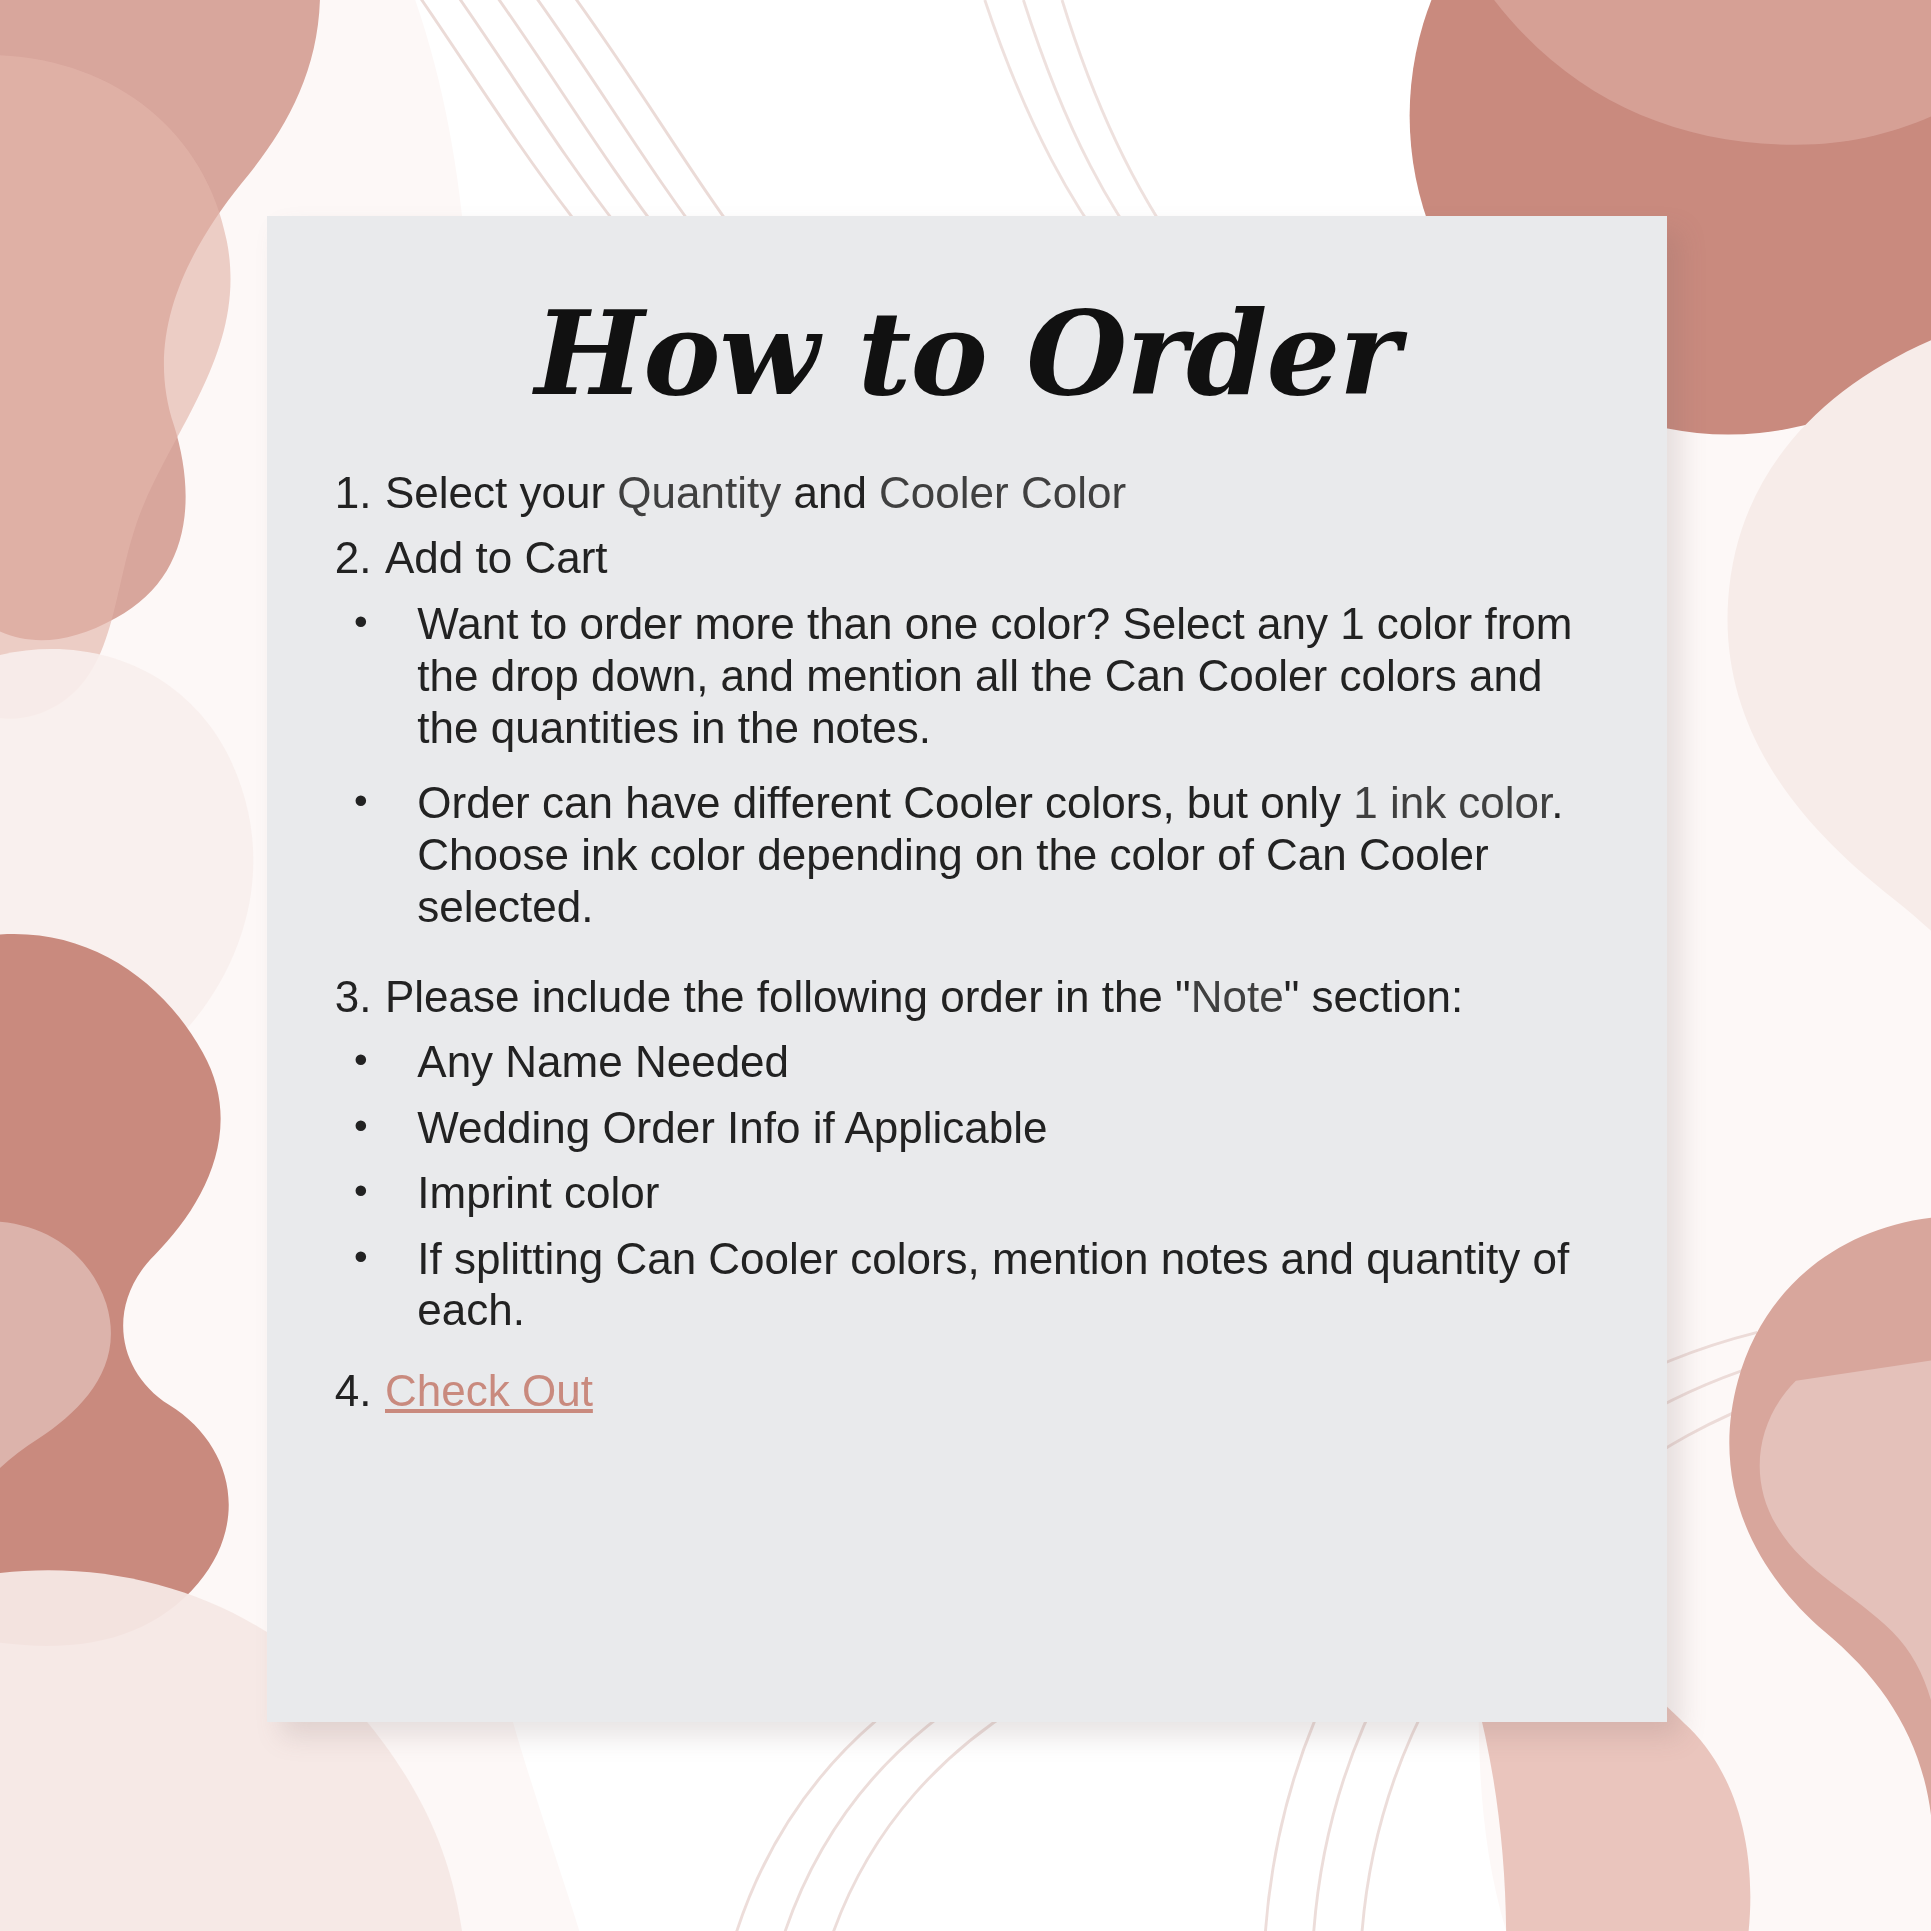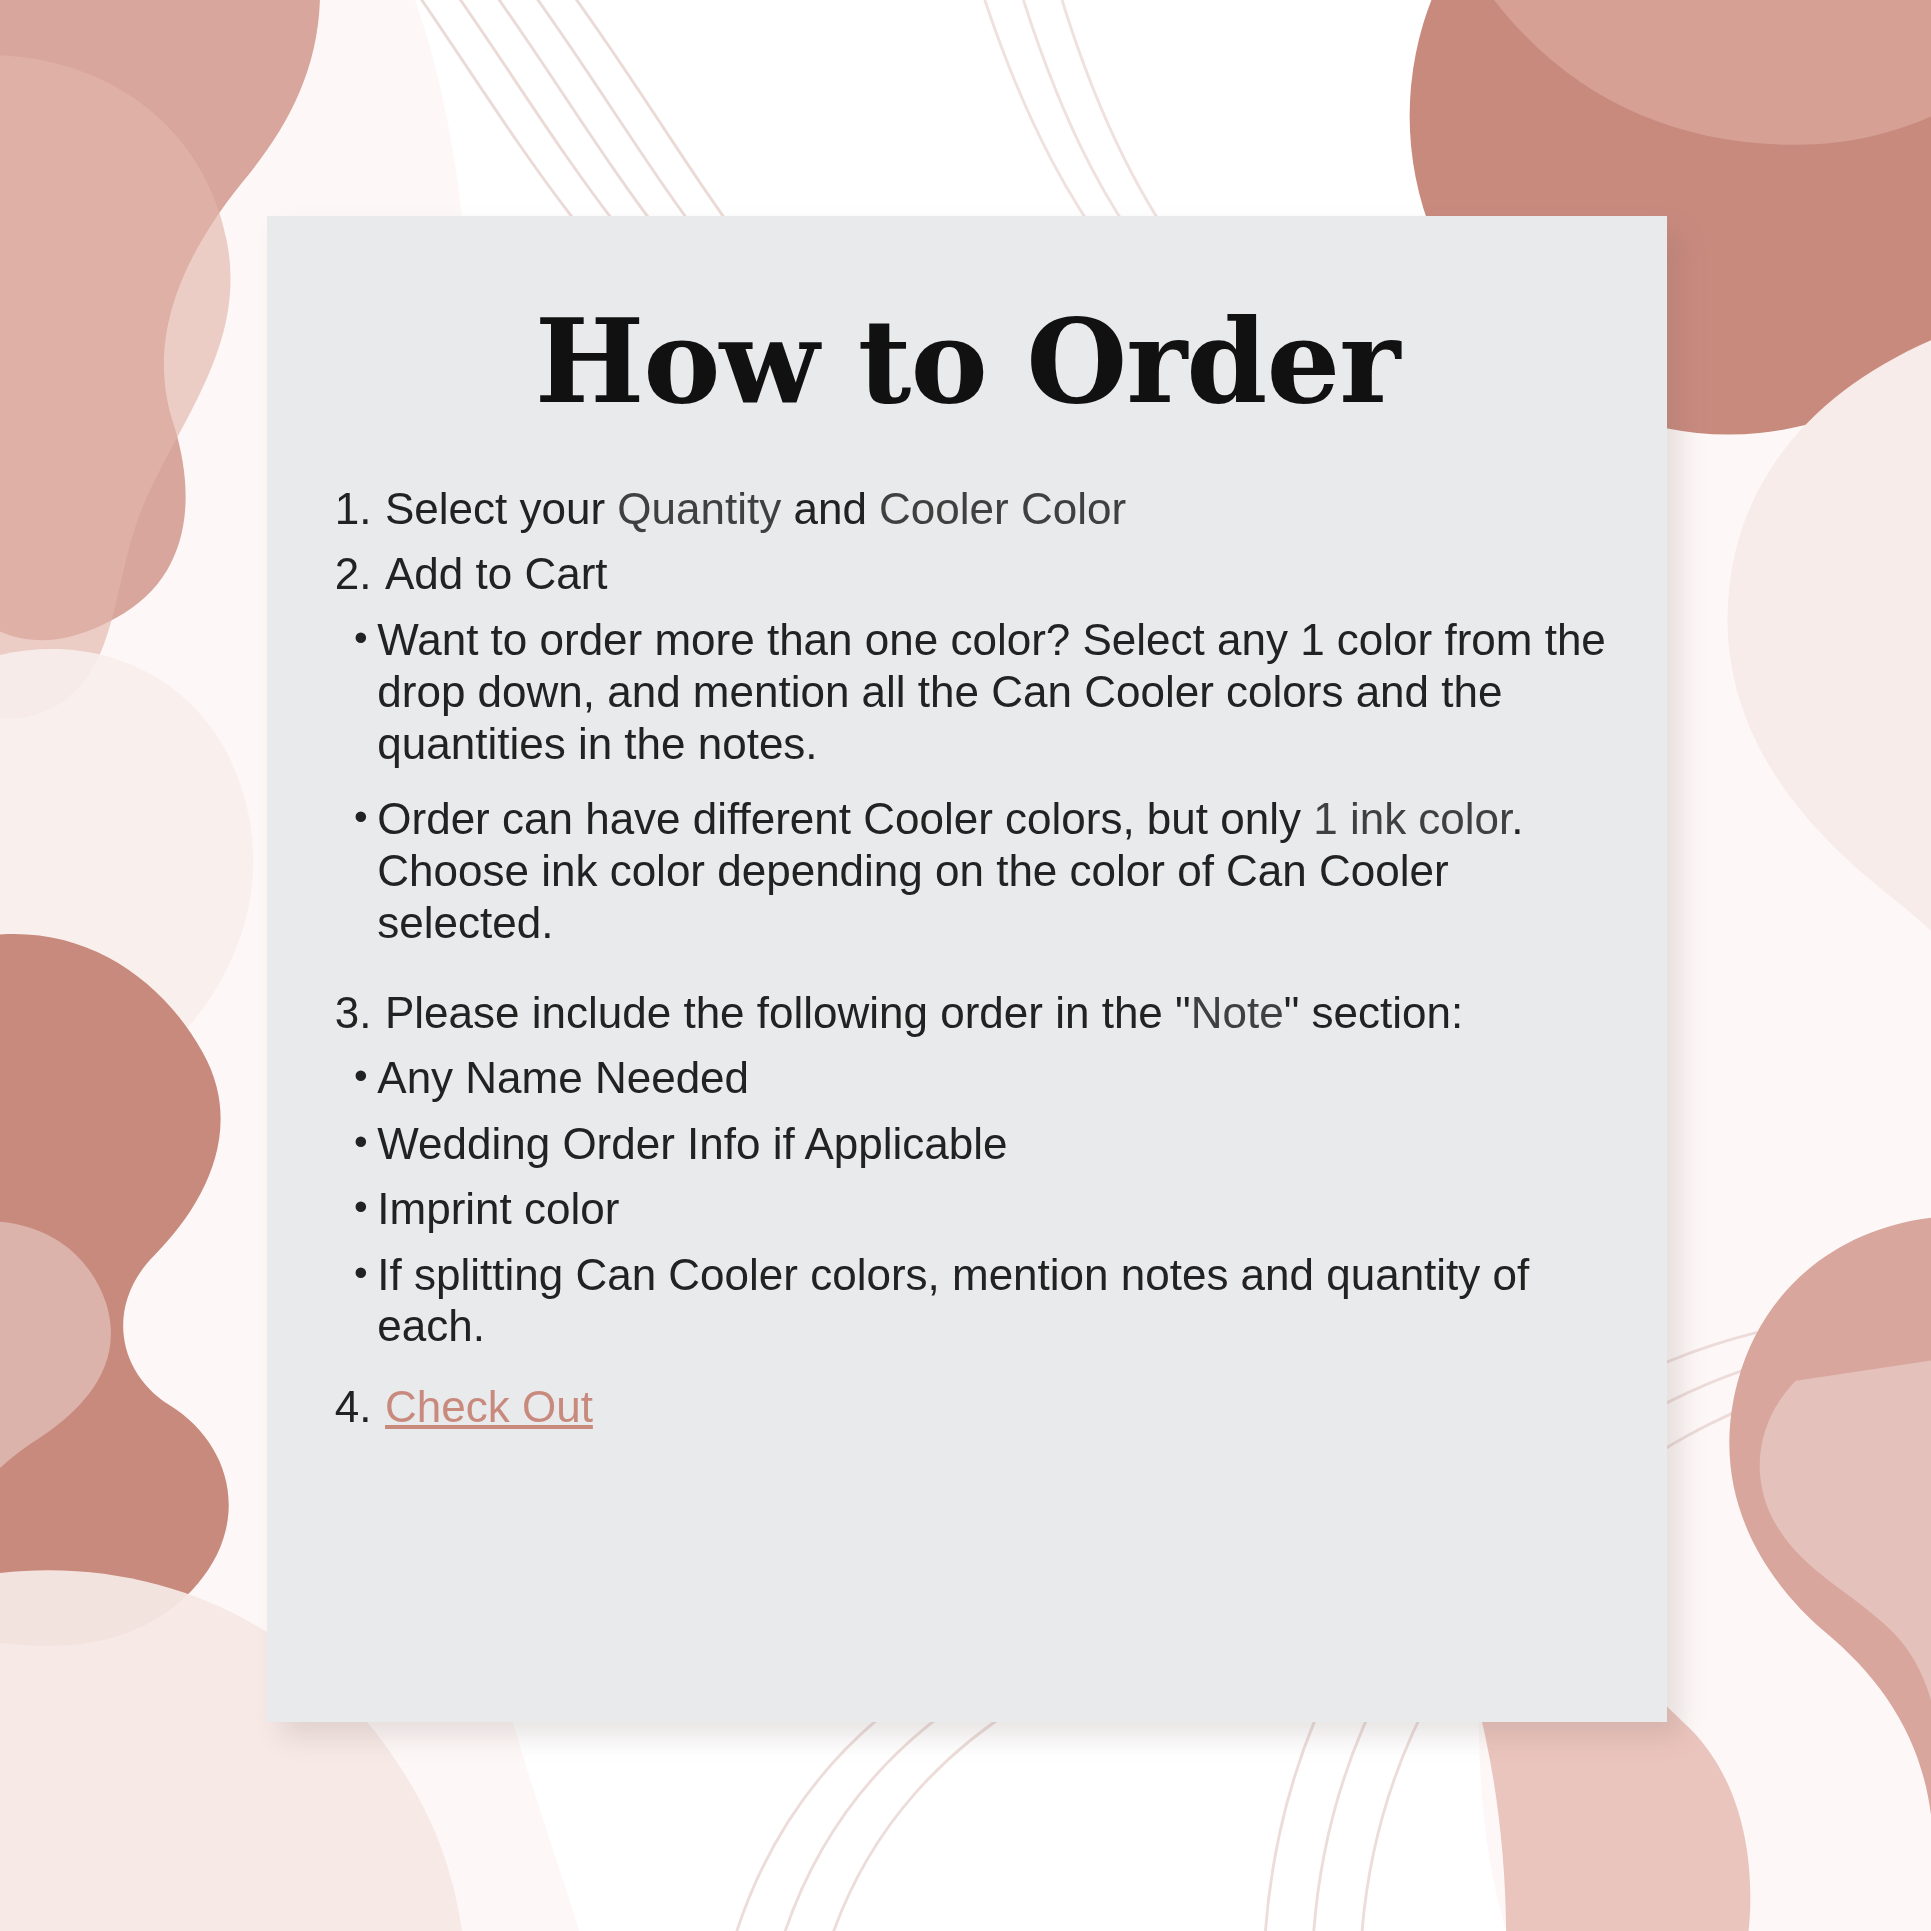--- a/index.html
+++ b/index.html
@@ -34,25 +34,26 @@
     background: #e9eaec;
     box-shadow: 13.5px 15.4px 25px rgba(120, 100, 100, 0.18);
     z-index: 5;
     box-sizing: border-box;
     padding: 0;
   }
 
   #title {
     text-align: center;
     font-family: "DejaVu Serif", serif;
+    font-style: italic;
     font-weight: 700;
     font-size: 116px;
     line-height: 1;
     color: #111111;
-    margin: 8px;
+    margin: 0;
     padding-top: 79px;
     letter-spacing: -1px;
   }
 
   #list {
     margin: 0;
     padding: 56px 58px 0 58px;
     color: #222222;
     font-size: 44px;
     line-height: 1.18;
@@ -84,20 +85,21 @@
   .dot {
     flex: 0 0 33px;
     width: 33px;
     text-align: center;
     font-size: 39px;
     line-height: 1.25;
     color: #222222;
   }
   .bullet-text {
     flex: 1;
+    margin-left: 40px;
   }
 
   .accent {
     color: #404040;
   }
 
   .spacer-sm { height: 9.7px; }
   .spacer-md { height: 25px; }
 
   #checkout-row {

